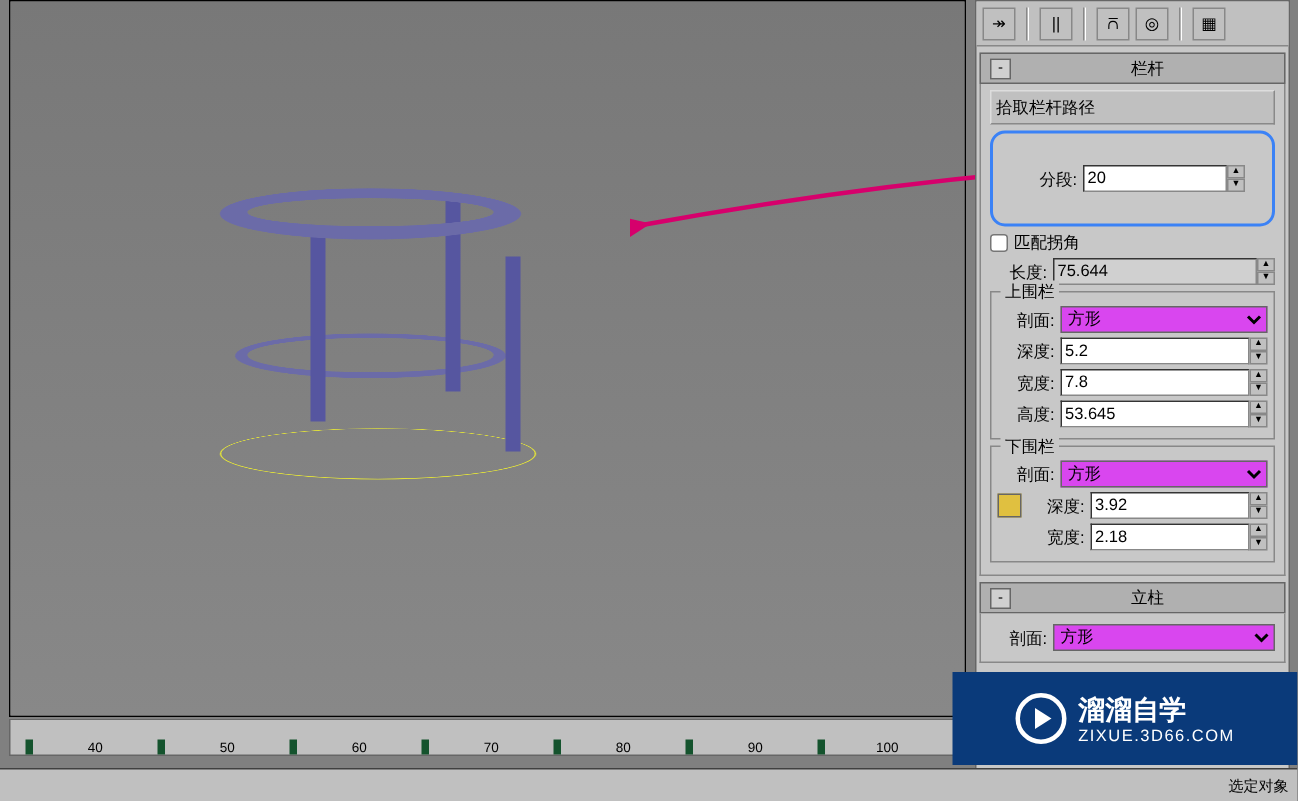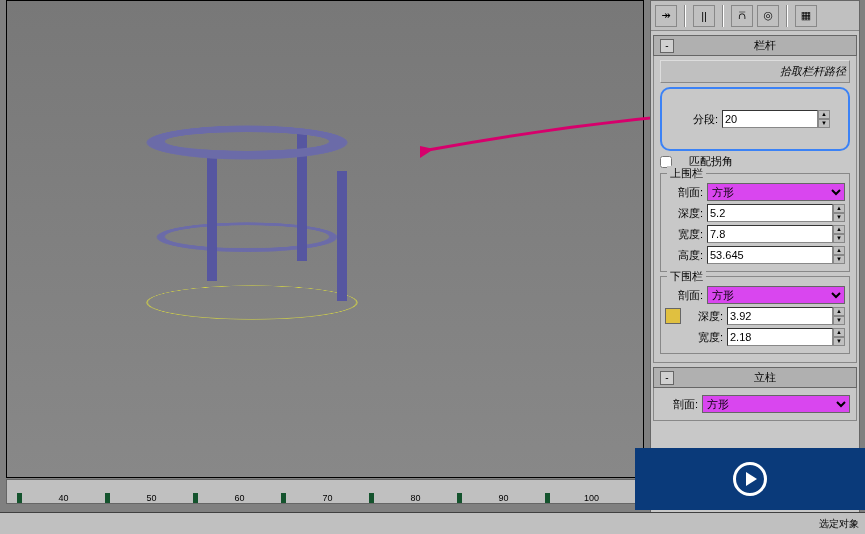--- a/index.html
+++ b/index.html
@@ -168,24 +168,23 @@
       padding: 4px 6px;
       border: 1px solid #888;
       border-top: none;
     }
     .wide-btn {
       width: 100%;
       padding: 3px;
       background: #c0c0c0;
       border: 1px outset #ddd;
       font-size: 11px;
-      text-align: right;
+      text-align: left;
       margin-bottom: 4px;
       cursor: pointer;
-      font-style: italic;
     }
     .param-row {
       display: flex;
       align-items: center;
       margin: 3px 0;
       gap: 4px;
     }
     .param-label {
       width: 38px;
       text-align: right;
@@ -245,21 +244,21 @@
     .dropdown select {
       flex: 1;
       height: 18px;
       font-size: 11px;
       background: #d946ef;
       border: 1px solid #666;
     }
     .checkbox-row {
       display: flex;
       align-items: center;
-      gap: 17px;
+      gap: 4px;
       margin: 3px 0;
       font-size: 11px;
     }
     .checkbox-row input {
       width: 12px;
       height: 12px;
     }
     .color-swatch {
       width: 16px;
       height: 16px;
@@ -376,20 +375,30 @@
             </div>
           </div>
         </div>
       </div>
 
       <div class="checkbox-row">
         <input type="checkbox" style="">
         <span>匹配拐角</span>
       </div>
 
+      <div class="param-row">
+        <span class="param-label">长度:</span>
+        <div class="spinner">
+          <input type="text" style="background: rgb(208, 208, 208);" value="75.644">
+          <div class="spinner-btns">
+            <div class="spinner-btn">▲</div>
+            <div class="spinner-btn">▼</div>
+          </div>
+        </div>
+      </div>
 
       <div class="group-box">
         <span class="group-title">上围栏</span>
         <div class="param-row">
           <span class="param-label">剖面:</span>
           <div class="dropdown">
             <select>
               <option>方形</option>
             </select>
           </div>
@@ -486,17 +495,21 @@
   <div class="ruler-tick">50</div>
   <div class="ruler-tick">60</div>
   <div class="ruler-tick">70</div>
   <div class="ruler-tick">80</div>
   <div class="ruler-tick">90</div>
   <div class="ruler-tick">100</div>
 </div>
 
 <div class="watermark">
   <div class="wm-icon"></div>
+  <div class="wm-text">
+    <span class="wm-main">溜溜自学</span>
+    <span class="wm-sub">ZIXUE.3D66.COM</span>
+  </div>
 </div>
 
 <div class="statusbar">
   <span style="margin-left:auto">选定对象</span>
 </div>
 
 </body></html>

